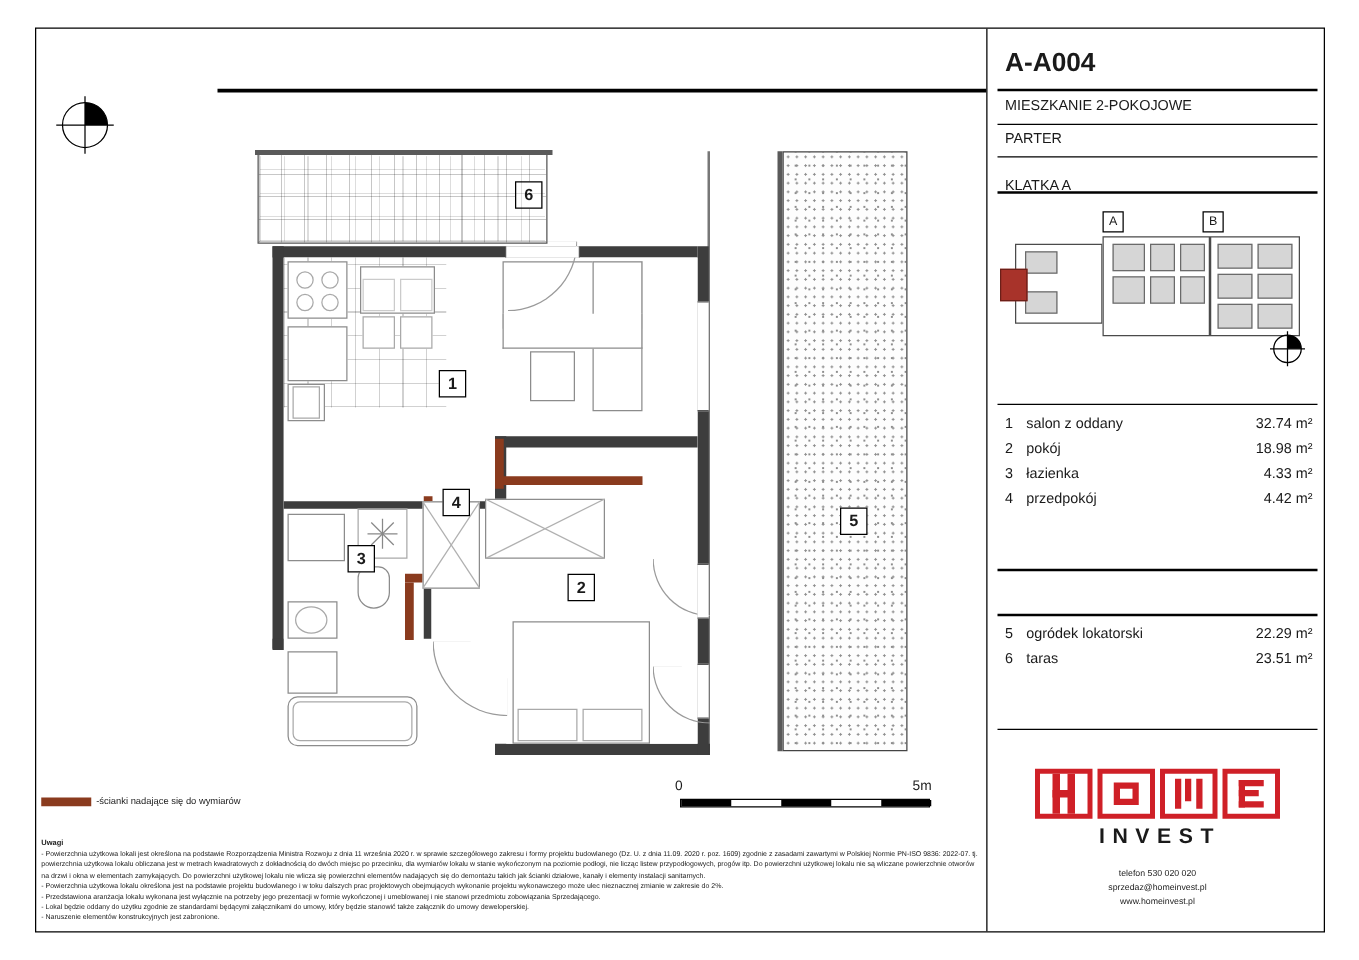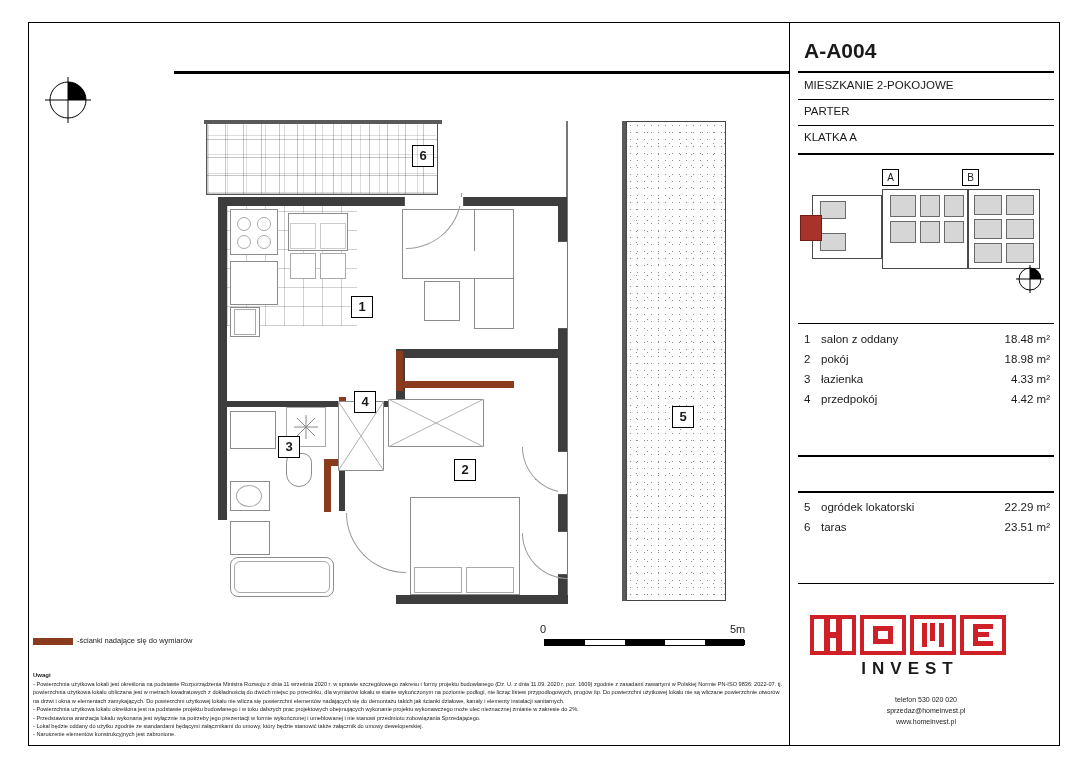--- a/index.html
+++ b/index.html
@@ -108,21 +108,21 @@
   }
   .kp-rose { position:absolute; right:0px; top:92px; width:32px; height:32px; }
   
   .rooms { position:absolute; left:14px; width:246px; font-size:11.5px; }
   .room-row { position:relative; height:20px; }
   .room-row .n { position:absolute; left:0; }
   .room-row .nm { position:absolute; left:17px; }
   .room-row .a { position:absolute; right:0; text-align:right; }
   .total-row { position:absolute; left:14px; width:246px; font-size:12px; font-weight:bold; }
   
-  .logo { position:absolute; left:20px; top:592px; width:200px; height:68px; }
+  .logo { position:absolute; left:38px; top:592px; width:200px; height:68px; }
   .logo-row { position:absolute; left:0; top:0; width:200px; height:40px; display:flex; gap:4px; }
   .lg-letter {
     position:relative; width:46px; height:40px; border:4px solid #cf2027; background:#fff;
   }
   .lg-letter i { position:absolute; background:#cf2027; }
   .logo-invest {
     position:absolute; left:0; top:44px; width:200px;
     font-size:17px; font-weight:bold; letter-spacing:6px; color:#1a1a1a; text-align:center;
   }
   .contact {
@@ -281,21 +281,21 @@
 
     <div class="code">A-A004</div>
     <div class="rp-rule" style="top:48px;"></div>
 
     <div class="rp-txt" style="top:56px;text-align:center;">MIESZKANIE 2-POKOJOWE</div>
     <div class="rp-line" style="top:76px;"></div>
 
     <div class="rp-txt" style="top:82px;">PARTER</div>
     <div class="rp-line" style="top:102px;"></div>
 
-    <div class="rp-txt" style="top:108px;">KLATKA   A</div>
+    <div class="rp-txt" style="top:120px;">KLATKA   A</div>
     <div class="rp-rule" style="top:130px;"></div>
 
     <div class="keyplan">
       <div class="kp-tag" style="left:76px; top:-2px;">A</div>
       <div class="kp-tag" style="left:156px; top:-2px;">B</div>
 
       <div class="kp-block" style="left:6px; top:24px; width:70px; height:64px;"></div>
       <div class="kp-block" style="left:76px; top:18px; width:86px; height:80px;"></div>
       <div class="kp-block" style="left:162px; top:18px; width:72px; height:80px;"></div>
 
@@ -323,21 +323,21 @@
         <path d="M16 5 A11 11 0 0 1 27 16 L16 16 Z" fill="#000"></path>
       </svg>
     </div>
 
     <div class="rp-line" style="top:300px;"></div>
 
     <div class="rooms" style="top:310px;">
       <div class="room-row">
         <span class="n">1</span>
         <span class="nm">salon z oddany</span>
-        <span class="a">18.48 m²</span>
+        <span class="a">32.74 m²</span>
       </div>
       <div class="room-row">
         <span class="n">2</span>
         <span class="nm">pokój</span>
         <span class="a">18.98 m²</span>
       </div>
       <div class="room-row">
         <span class="n">3</span>
         <span class="nm">łazienka</span>
         <span class="a">4.33 m²</span>

